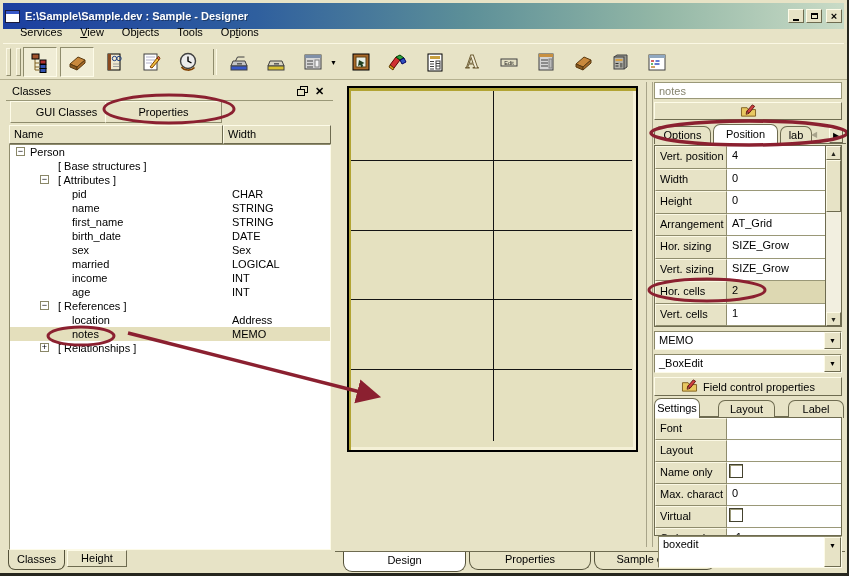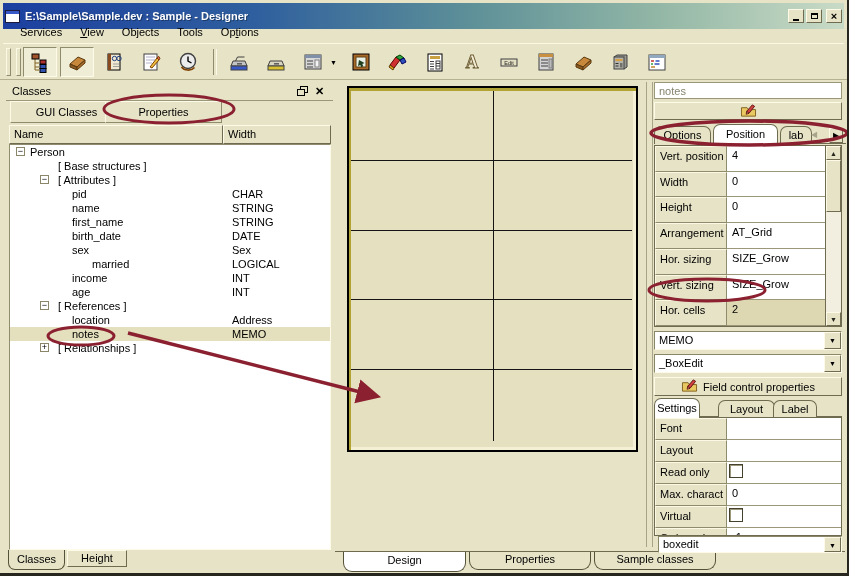--- a/index.html
+++ b/index.html
@@ -347,21 +347,21 @@
         </div>
         <div class="trow">
           <span class="tlabel" style="left: 62px;">birth_date</span>
           <span class="ttype">DATE</span>
         </div>
         <div class="trow">
           <span class="tlabel" style="left: 62px;">sex</span>
           <span class="ttype">Sex</span>
         </div>
         <div class="trow">
-          <span class="tlabel" style="left: 62px; margin-left: 20px;">married</span>
+          <span class="tlabel" style="left: 62px;">married</span>
           <span class="ttype">LOGICAL</span>
         </div>
         <div class="trow">
           <span class="tlabel" style="left: 62px;">income</span>
           <span class="ttype">INT</span>
         </div>
         <div class="trow">
           <span class="tlabel" style="left: 62px; text-align: center;">age</span>
           <span class="ttype">INT</span>
         </div>
@@ -446,20 +446,24 @@
           <div class="gvalue">SIZE_Grow</div>
         </div>
         <div class="grow">
           <div class="glabel">Vert. sizing</div>
           <div class="gvalue">SIZE_Grow</div>
         </div>
         <div class="grow hl">
           <div class="glabel">Hor. cells</div>
           <div class="gvalue">2</div>
         </div>
+        <div class="grow">
+          <div class="glabel">Vert. cells</div>
+          <div class="gvalue">1</div>
+        </div>
       </div>
     <div class="sb">
       <div class="sbbtn btn3d" style="top:0">▲</div>
       <div class="sbthumb btn3d"></div>
       <div class="sbbtn btn3d" style="bottom:0">▼</div>
     </div>
     <div class="combo" style="left:0;top:249px;width:188px;">
       <span class="ctext">MEMO</span>
       <span class="dd">▼</span>
     </div>
@@ -471,53 +475,53 @@
       <span id="fieldbtn-icon"><svg viewBox="0 0 18 16" width="17" height="15">
             <path d="M1.5 5h6l1.5 2H16.5v7H1.5Z" fill="#e8c860" stroke="#806020"></path>
             <path d="M7 9 L13 2 l2.5 1.5 L9.5 11 Z" fill="#d04040" stroke="#601010"></path>
             <path d="M7 9l2.5 2-3 1Z" fill="#f0e0a0" stroke="#601010"></path>
           </svg></span>
       <span>Field control properties</span>
     </div>
     <div class="rtabs" style="top:316px;width:188px;height:19px;" id="rtabs2">
         <div class="rtab active" style="left: 0px; width: 46px;">Settings</div>
         <div class="rtab" style="left: 64px; width: 57px;">Layout</div>
-        <div class="rtab" style="left: 119px; width: 44px;">Label</div>
+        <div class="rtab" style="left: 134px; width: 56px;">Label</div>
       </div>
     <div class="grid" style="left:0;top:335px;width:188px;height:119px;" id="grid2">
         <div class="grow fixed">
           <div class="glabel">Font</div>
           <div class="gvalue"></div>
         </div>
         <div class="grow fixed">
           <div class="glabel">Layout</div>
           <div class="gvalue"></div>
         </div>
         <div class="grow fixed">
-          <div class="glabel">Read only</div>
+          <div class="glabel">Name only</div>
           <div class="gvalue" style="padding: 0px;">
             <div class="chk"></div>
           </div>
         </div>
         <div class="grow fixed">
           <div class="glabel">Max. charact</div>
           <div class="gvalue">0</div>
         </div>
         <div class="grow fixed">
           <div class="glabel">Virtual</div>
           <div class="gvalue" style="padding: 0px;">
             <div class="chk"></div>
           </div>
         </div>
         <div class="grow fixed">
           <div class="glabel">Order column</div>
           <div class="gvalue">-1</div>
         </div>
       </div>
-    <div class="combo" style="left:4px;top:454px;width:184px;height:17px;">
+    <div class="combo" style="left:4px;top:454px;width:184px;height:32px;">
       <span class="ctext" style="top:1px">boxedit</span>
       <span class="dd">▼</span>
     </div>
   </div>
 
   <svg class="annot" width="849" height="576" viewBox="0 0 849 576">
     <defs>
       <marker id="ah" markerWidth="9" markerHeight="8" refX="5.5" refY="3.5" orient="auto">
         <path d="M0 0 L7 3.5 L0 7 Z" fill="#8b2030"></path>
       </marker>

